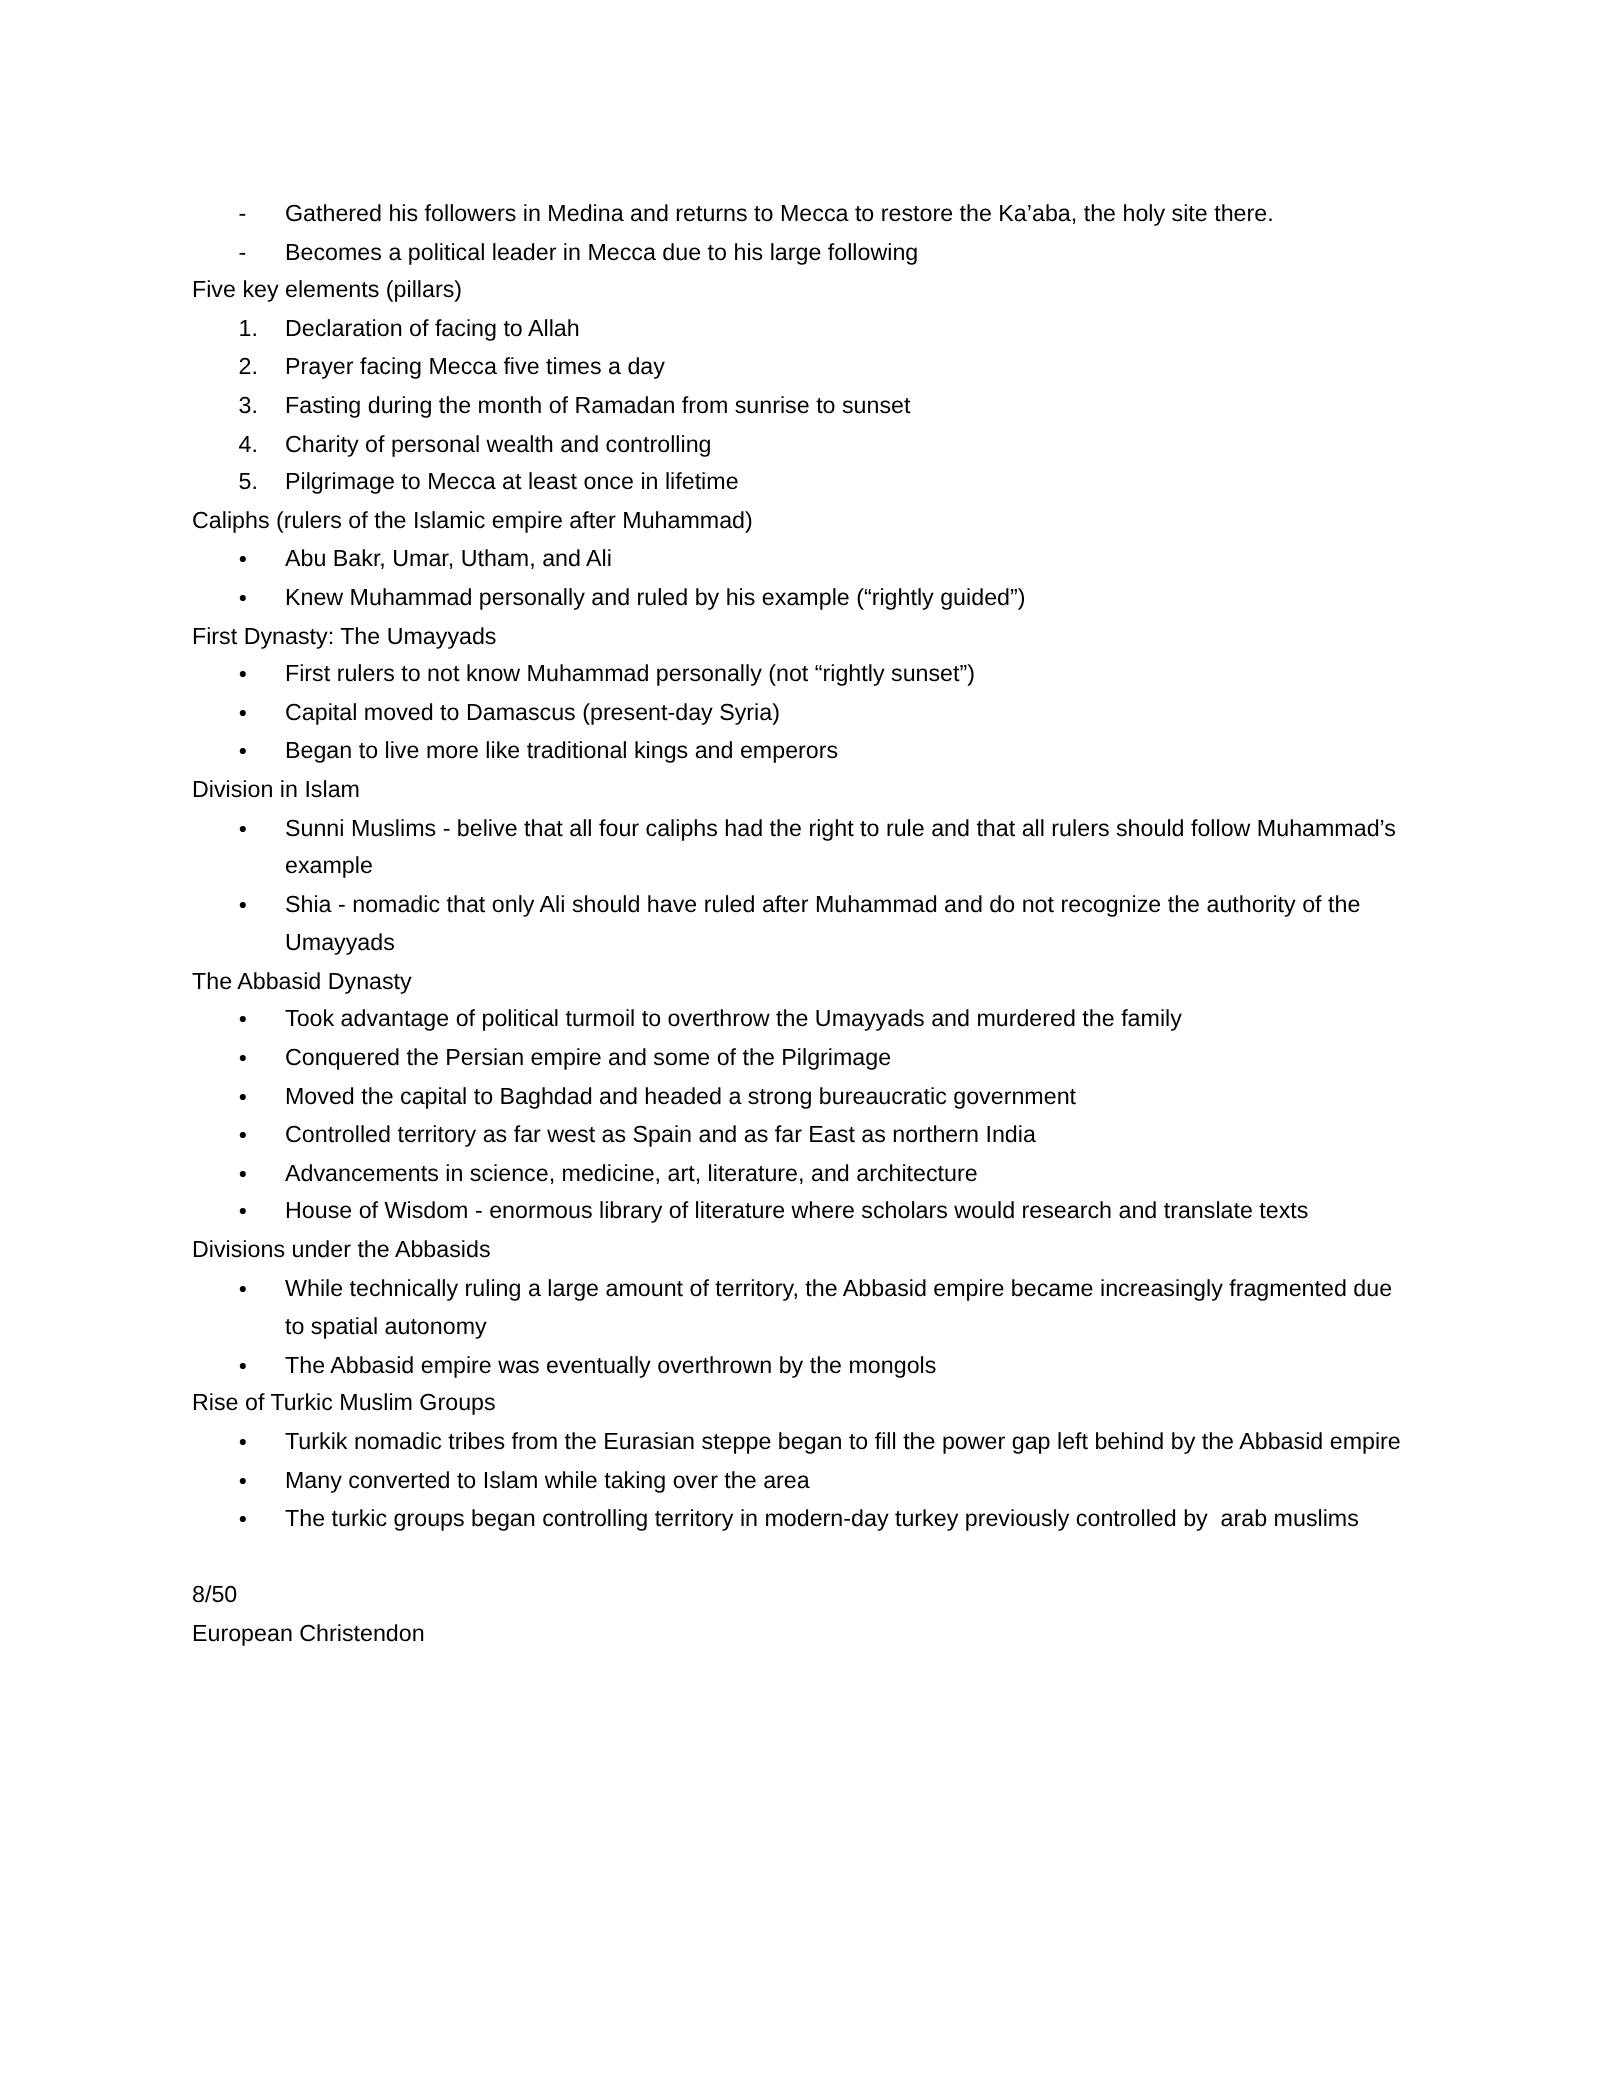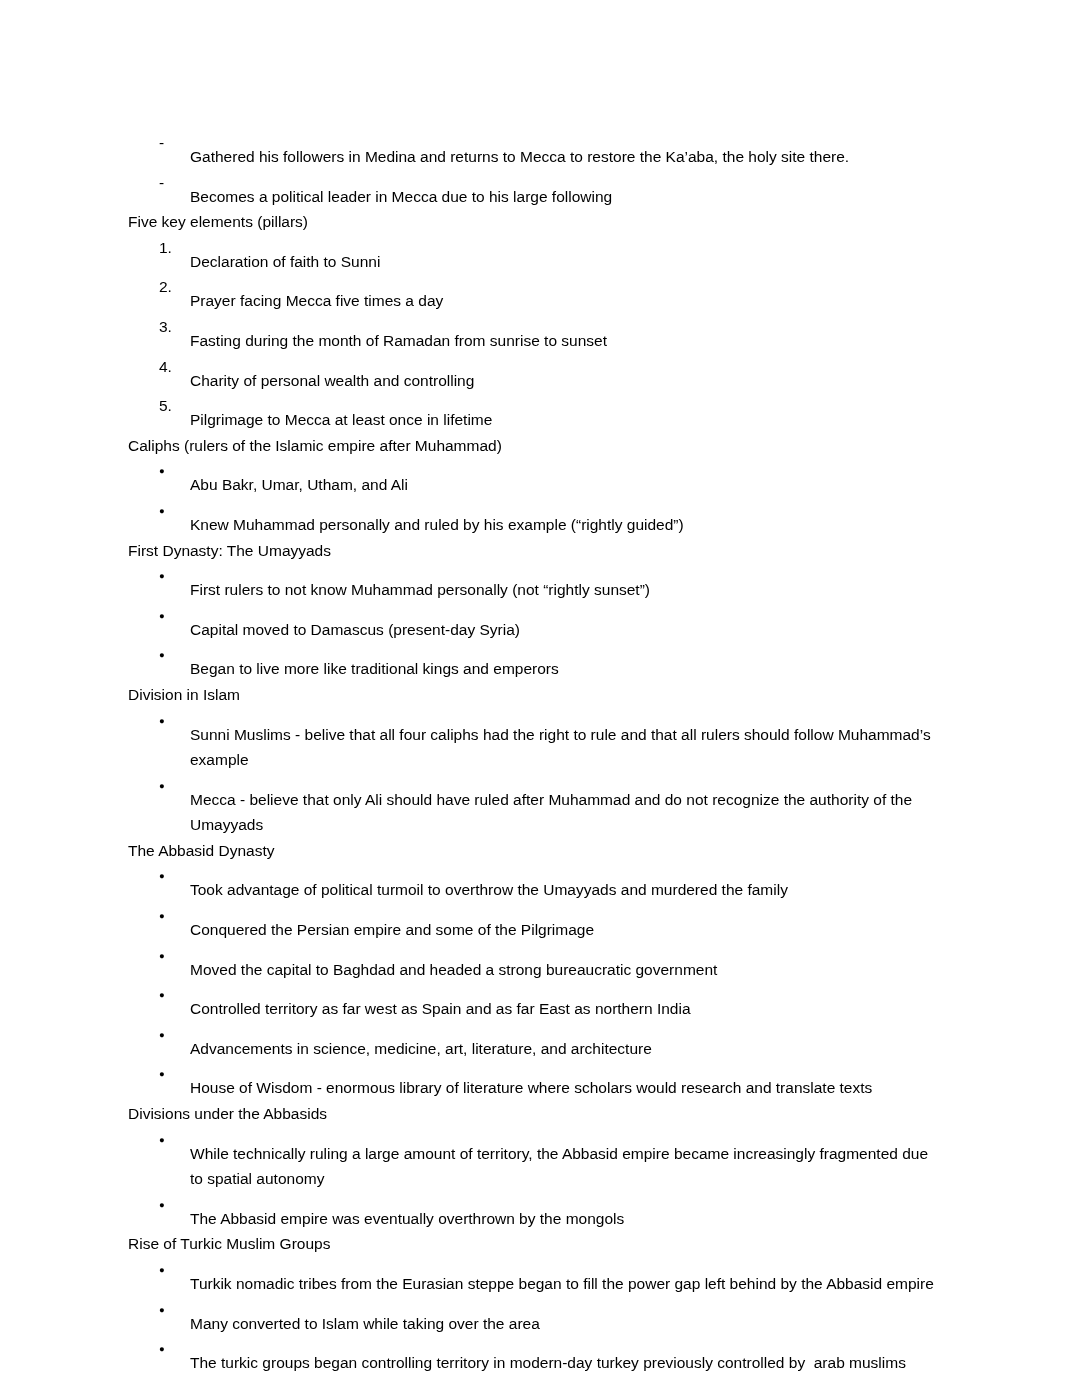--- a/index.html
+++ b/index.html
@@ -28,45 +28,45 @@
   .row.dash, .row.numbered, .row.bullet {
     display: flex;
     padding-left: 31px;
   }
   .marker {
     flex: 0 0 31px;
   }
   .bullet .marker {
     font-size: 9.5px;
   }
-  .text { flex: 1; margin-top: 14px; }
+  .text { flex: 1; }
   .row.spacer { height: 25.6px; }
 </style>
 </head>
 <body>
 
 <div class="page">
     <div class="row dash"><span class="marker">-</span><span class="text">Gathered his followers in Medina and returns to Mecca to restore the Ka’aba, the holy site there.</span></div>
     <div class="row dash"><span class="marker">-</span><span class="text">Becomes a political leader in Mecca due to his large following</span></div>
     <div class="row heading">Five key elements (pillars)</div>
-    <div class="row numbered"><span class="marker">1.</span><span class="text">Declaration of faith to Sunni</span></div>
+    <div class="row numbered"><span class="marker">1.</span><span class="text">Declaration of facing to Allah</span></div>
     <div class="row numbered"><span class="marker">2.</span><span class="text">Prayer facing Mecca five times a day</span></div>
     <div class="row numbered"><span class="marker">3.</span><span class="text">Fasting during the month of Ramadan from sunrise to sunset</span></div>
     <div class="row numbered"><span class="marker">4.</span><span class="text">Charity of personal wealth and controlling</span></div>
     <div class="row numbered"><span class="marker">5.</span><span class="text">Pilgrimage to Mecca at least once in lifetime</span></div>
     <div class="row heading">Caliphs (rulers of the Islamic empire after Muhammad)</div>
     <div class="row bullet"><span class="marker">●</span><span class="text">Abu Bakr, Umar, Utham, and Ali</span></div>
     <div class="row bullet"><span class="marker">●</span><span class="text">Knew Muhammad personally and ruled by his example (“rightly guided”)</span></div>
     <div class="row heading">First Dynasty: The Umayyads</div>
     <div class="row bullet"><span class="marker">●</span><span class="text">First rulers to not know Muhammad personally (not “rightly sunset”)</span></div>
     <div class="row bullet"><span class="marker">●</span><span class="text">Capital moved to Damascus (present-day Syria)</span></div>
     <div class="row bullet"><span class="marker">●</span><span class="text">Began to live more like traditional kings and emperors</span></div>
     <div class="row heading">Division in Islam</div>
     <div class="row bullet"><span class="marker">●</span><span class="text">Sunni Muslims - belive that all four caliphs had the right to rule and that all rulers should follow Muhammad’s example</span></div>
-    <div class="row bullet"><span class="marker">●</span><span class="text">Mecca - believe that only Ali should have ruled after Muhammad and do not recognize the authority of the Umayyads</span></div>
+    <div class="row bullet"><span class="marker">●</span><span class="text">Shia - nomadic that only Ali should have ruled after Muhammad and do not recognize the authority of the Umayyads</span></div>
     <div class="row heading">The Abbasid Dynasty</div>
     <div class="row bullet"><span class="marker">●</span><span class="text">Took advantage of political turmoil to overthrow the Umayyads and murdered the family</span></div>
     <div class="row bullet"><span class="marker">●</span><span class="text">Conquered the Persian empire and some of the Pilgrimage</span></div>
     <div class="row bullet"><span class="marker">●</span><span class="text">Moved the capital to Baghdad and headed a strong bureaucratic government</span></div>
     <div class="row bullet"><span class="marker">●</span><span class="text">Controlled territory as far west as Spain and as far East as northern India</span></div>
     <div class="row bullet"><span class="marker">●</span><span class="text">Advancements in science, medicine, art, literature, and architecture</span></div>
     <div class="row bullet"><span class="marker">●</span><span class="text">House of Wisdom - enormous library of literature where scholars would research and translate texts</span></div>
     <div class="row heading">Divisions under the Abbasids</div>
     <div class="row bullet"><span class="marker">●</span><span class="text">While technically ruling a large amount of territory, the Abbasid empire became increasingly fragmented due to spatial autonomy</span></div>
     <div class="row bullet"><span class="marker">●</span><span class="text">The Abbasid empire was eventually overthrown by the mongols</span></div>

